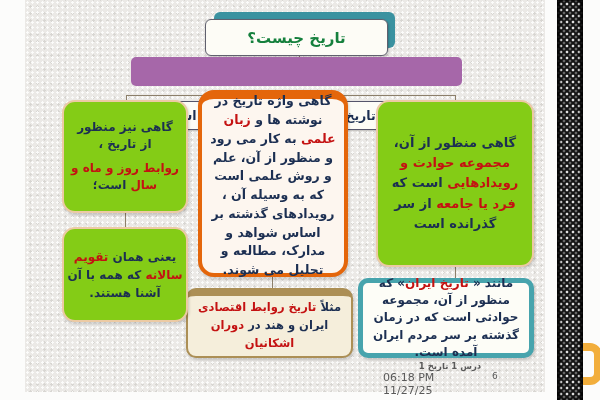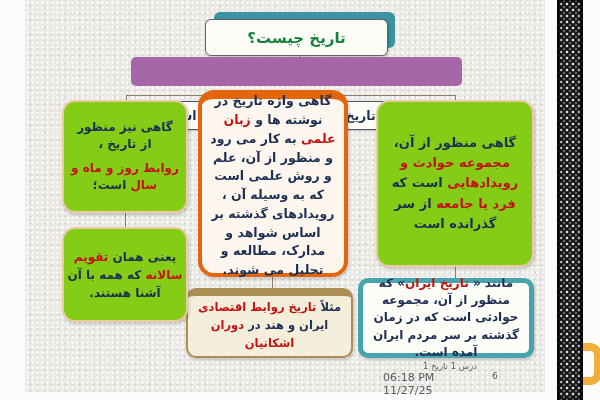--- a/index.html
+++ b/index.html
@@ -80,21 +80,21 @@
   }
   .b-right-bottom{
     left:358px;top:278px;width:176px;height:80px;
     background:#fdfdf7;border:5px solid #47a4ad;
     border-radius:10px;font-size:12px;line-height:1.45;padding:2px 5px;
   }
   .seg-dark{color:#1c2f52;}
   .seg-red{color:#c41212;}
   
   .footer{position:absolute;color:#595959;font-weight:normal;}
-  .f-lesson{left:400px;top:361px;width:100px;text-align:center;font-size:8.5px;}
+  .f-lesson{left:400px;top:361px;width:100px;text-align:center;font-size:8.5px;font-weight:bold;}
   .f-time{left:383px;top:371px;width:95px;text-align:left;font-size:11px;}
   .f-page{left:492px;top:371px;font-size:9px;}
 </style>
 </head>
 <body>
 
 <div class="screen">
   <div class="texture"></div>
 
   <div class="line" style="left:299px;top:54px;width:1px;height:9px;"></div>

